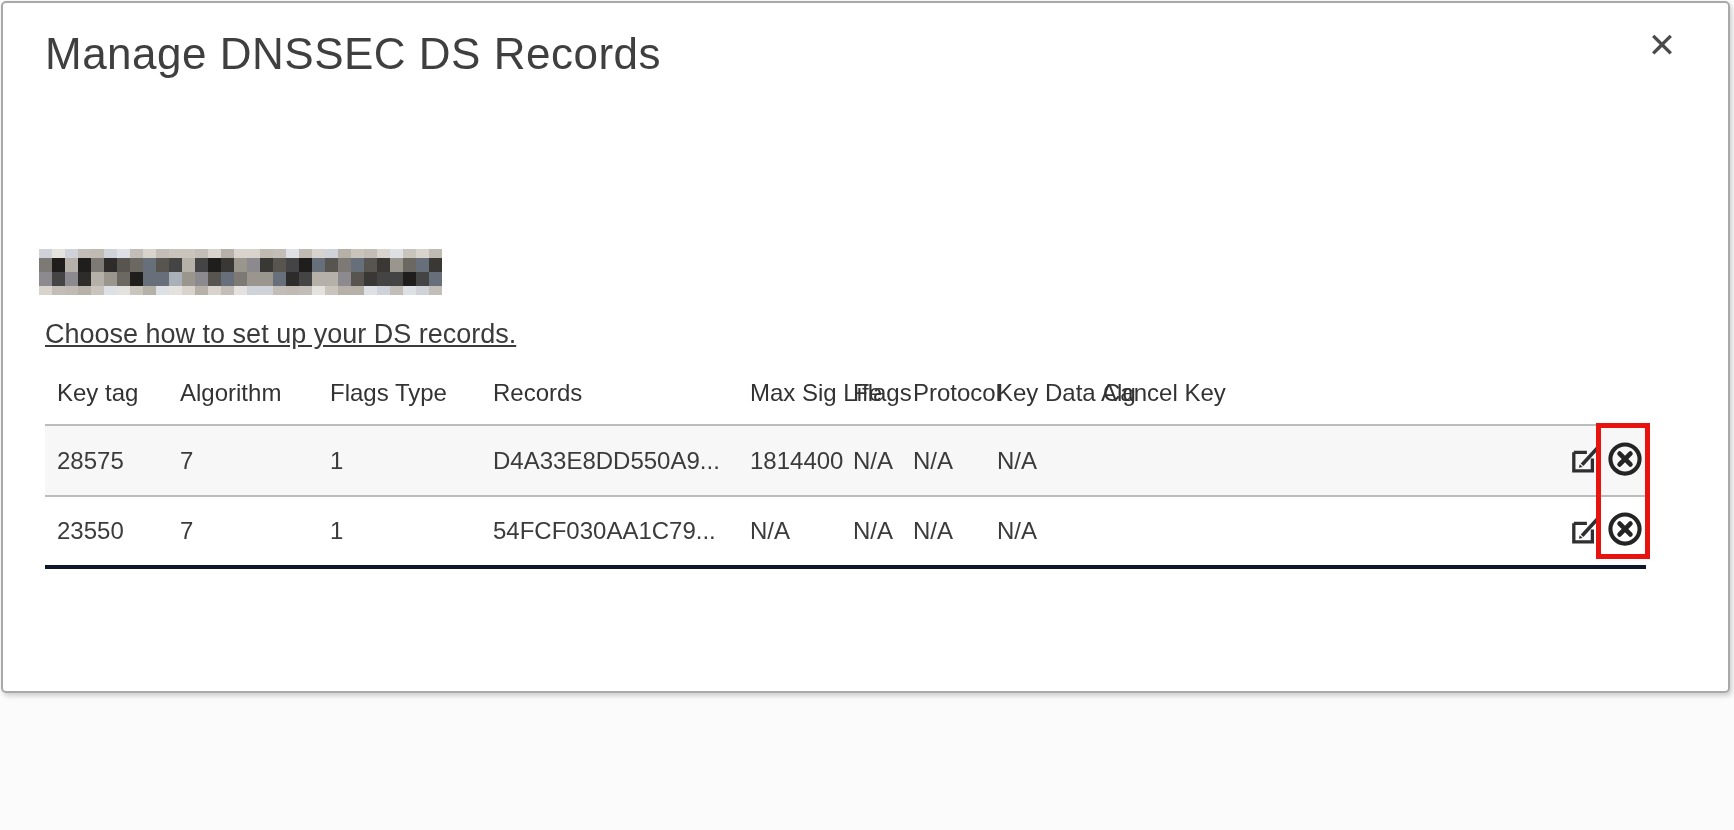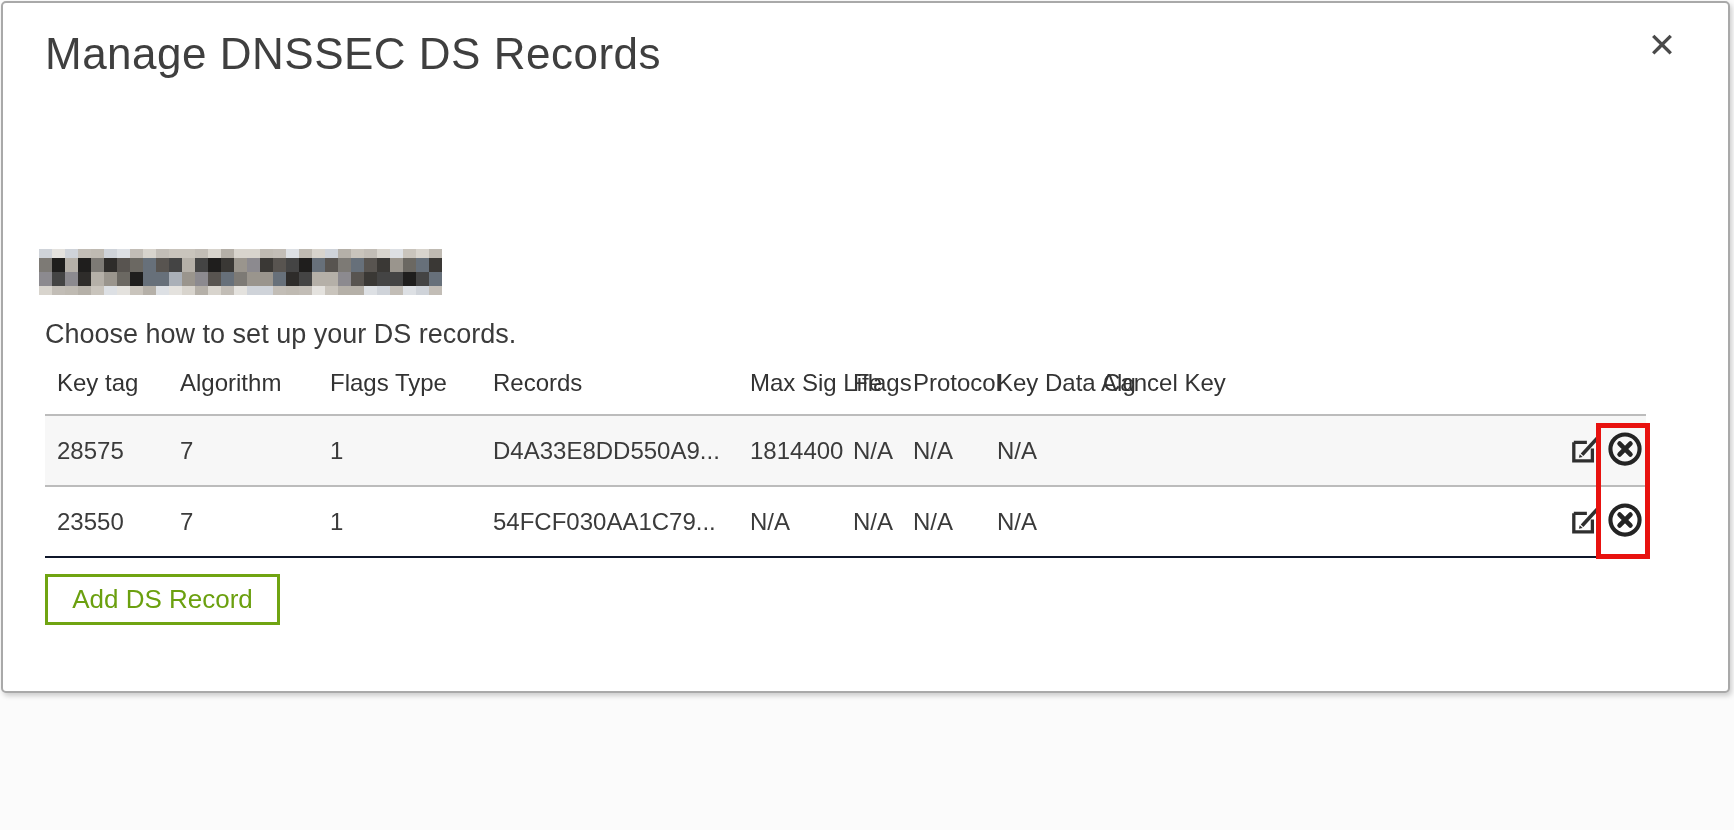--- a/index.html
+++ b/index.html
@@ -18,27 +18,27 @@
     font-size:34px; font-weight:700; color:#4a4a4a; text-align:center; line-height:44px;
     cursor:pointer; user-select:none;
   }
   .censored-domain {
     position:absolute; left:36px; top:246px; width:403px; height:46px;
     font-size:0; line-height:0; overflow:hidden;
   }
   .censored-domain .px { display:inline-block; }
   .instruction {
     position:absolute; left:42px; top:316px;
-    font-size:27px; color:#3b3b3b;
+    font-size:27px; color:#3b3b3b;text-decoration:underline;
   }
   .ds-table {
-    position:absolute; left:42px; top:360px; width:1601px;
+    position:absolute; left:42px; top:370px; width:1601px;
     border-collapse:collapse; table-layout:fixed;
     font-size:24px; color:#3b3b3b;
-    border-bottom:2px solid #0f172a;
+    border-bottom:4px solid #0f172a;
   }
   .ds-table th {
     text-align:left; font-weight:400; color:#333;
     padding:6px 0 17px 0; white-space:nowrap;
   }
   .ds-table th:first-child, .ds-table td:first-child { padding-left:12px; }
   .ds-table tbody tr { border-top:2px solid #bcbcbc; }
   .ds-table tbody tr:nth-child(1) { background:#f7f7f7; }
   .ds-table td { height:71px; vertical-align:middle; white-space:nowrap; overflow:hidden; }
   .actions-cell { text-align:right; }
@@ -159,16 +159,15 @@
                   <path d="M8.6 8.6 L15.4 15.4 M15.4 8.6 L8.6 15.4" stroke="#242424" stroke-width="3" stroke-linecap="round"></path>
                 </svg>
               </span>
             </span></td>
         </tr>
       </tbody>
   </table>
 
   <div class="red-annotation"></div>
 
-  <button class="add-btn">Add DS Record</button>
 
 
 </div>
 
 </body></html>

